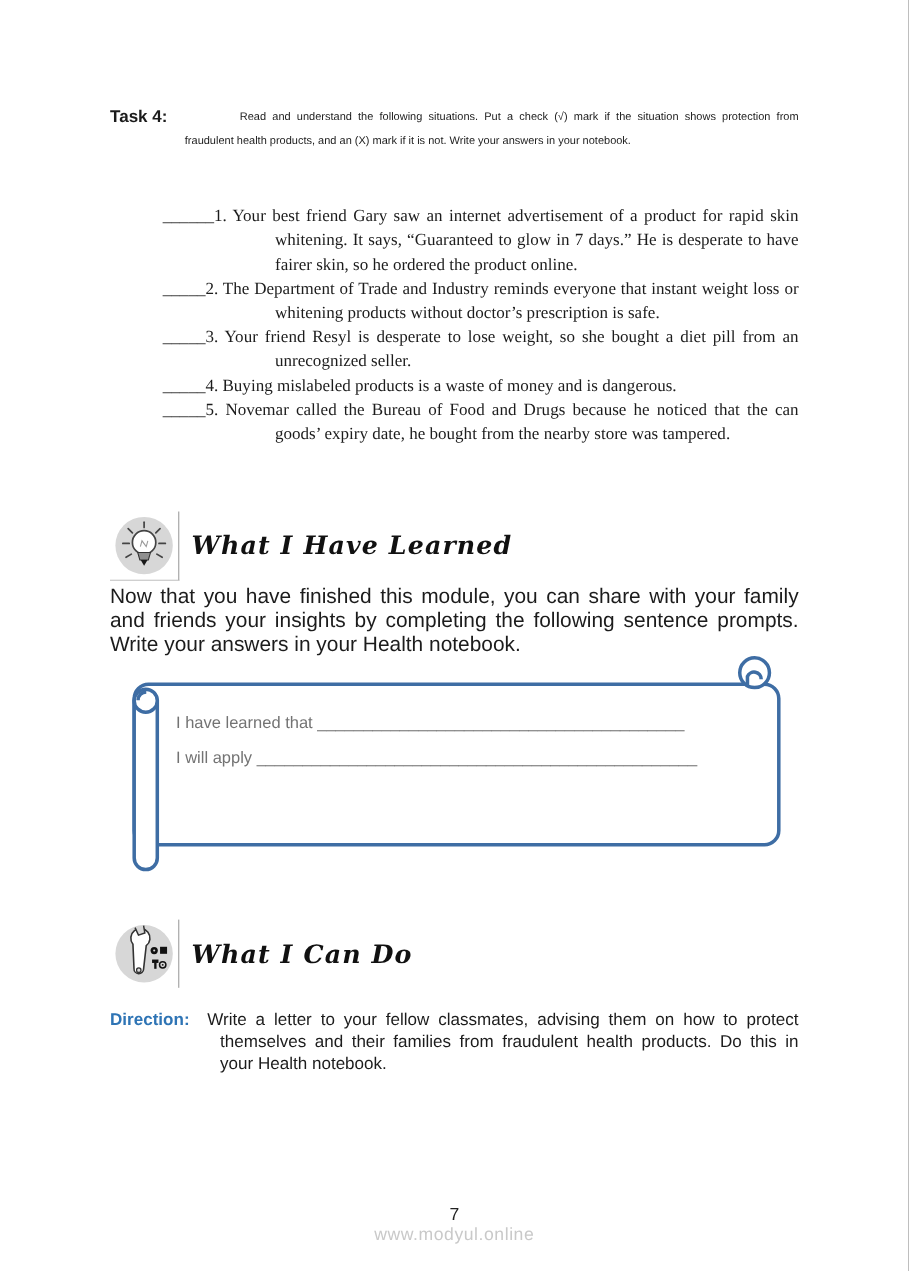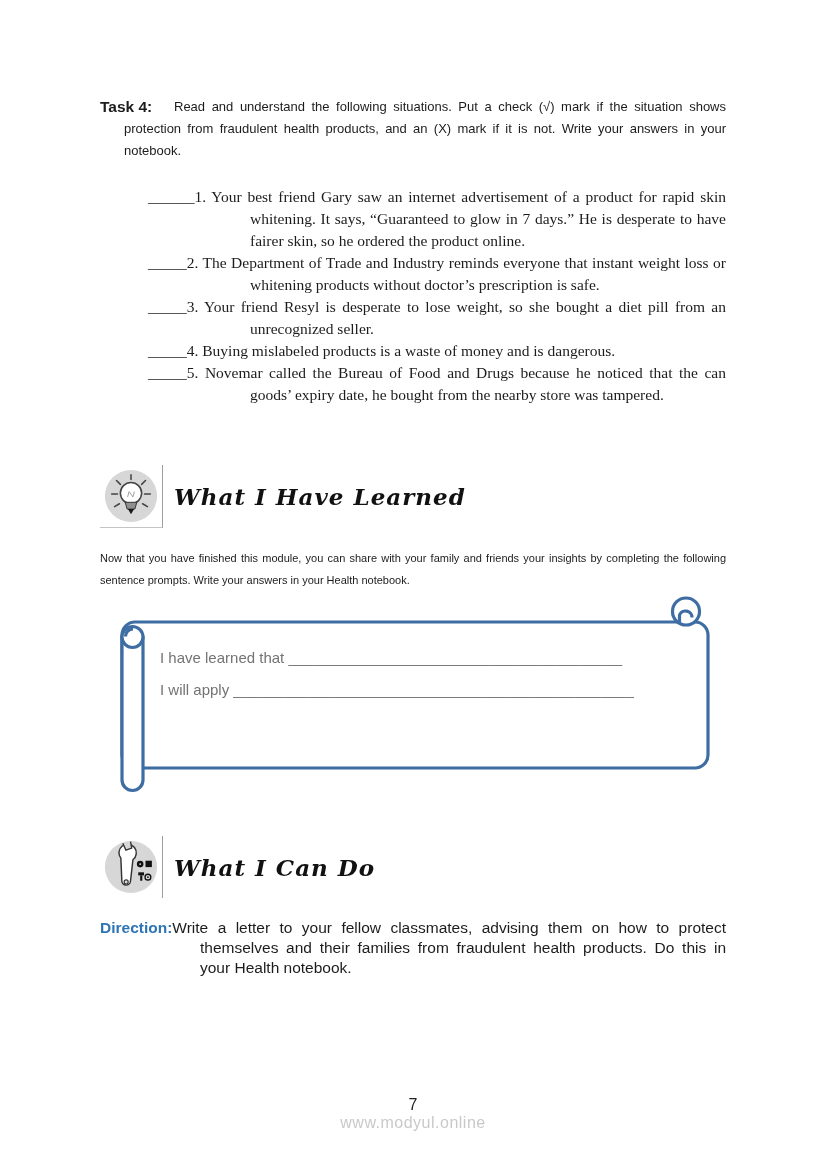--- a/index.html
+++ b/index.html
@@ -10,21 +10,21 @@
     margin:0 auto;
     font-family:"Liberation Sans", sans-serif;
     color:#1c1c1c;
     overflow:hidden;
   }
   .content{position:absolute;left:100px;top:0;width:626px;height:100%;}
 
   
   .task-block{position:absolute;top:96px;left:0;width:626px;}
   .task-label{position:absolute;left:0;top:0;font-weight:bold;font-size:15.5px;line-height:22px;}
-  .task-text{margin-left:24px;text-indent:50px;font-size:13px;line-height:22px;text-align:justify;}
+  .task-text{margin-left:68px;text-indent:50px;font-size:10px;line-height:22px;text-align:justify;}
 
   
   .situations{position:absolute;top:186px;left:0;width:626px;font-family:Liberation Serif, serif;}
   .situation{
     padding-left:150px;text-indent:-102px;
     font-size:15.5px;line-height:22px;text-align:justify;
   }
 
   
   .section-head{position:absolute;left:0;display:flex;align-items:center;}
@@ -36,35 +36,35 @@
   .icon-box.underlined{border-bottom:1px solid #c4c4c4;}
   .section-title{
     margin-left:11px;
     font-family:"DejaVu Serif", serif;
     font-weight:bold;font-style:italic;
     font-size:23px;letter-spacing:1px;color:#111;
     white-space:nowrap;
   }
 
   
-  .intro{position:absolute;top:547px;left:0;width:626px;font-size:11px;line-height:22px;text-align:justify;}
+  .intro{position:absolute;top:532px;left:0;width:626px;font-size:19px;line-height:22px;text-align:justify;}
 
   
   .scroll-wrap{position:absolute;top:596px;left:12px;width:600px;height:210px;}
   .scroll-svg{position:absolute;left:0;top:0;}
   .prompts{position:absolute;left:48px;top:46px;width:520px;}
   .prompt-line{font-size:15px;line-height:32px;white-space:nowrap;overflow:hidden;color:#737373;}
 
   
   .direction-block{
     position:absolute;top:918px;left:0;width:626px;
     font-size:15.5px;line-height:20px;text-align:justify;
     padding-left:100px;text-indent:-100px;box-sizing:border-box;width:626px;
   }
-  .direction-label{font-weight:bold;color:#2e74b5;}
+  .direction-label{font-weight:bold;color:#2e74b5;margin-right:16px;}
 
   
   .page-number{position:absolute;left:0;top:1096px;width:826px;text-align:center;font-size:16px;color:#222;}
   .watermark{
     position:absolute;left:0;top:1114px;width:826px;text-align:center;
     font-size:16px;color:#c9c9c9;letter-spacing:0.5px;
   }
 </style>
 </head>
 <body>

